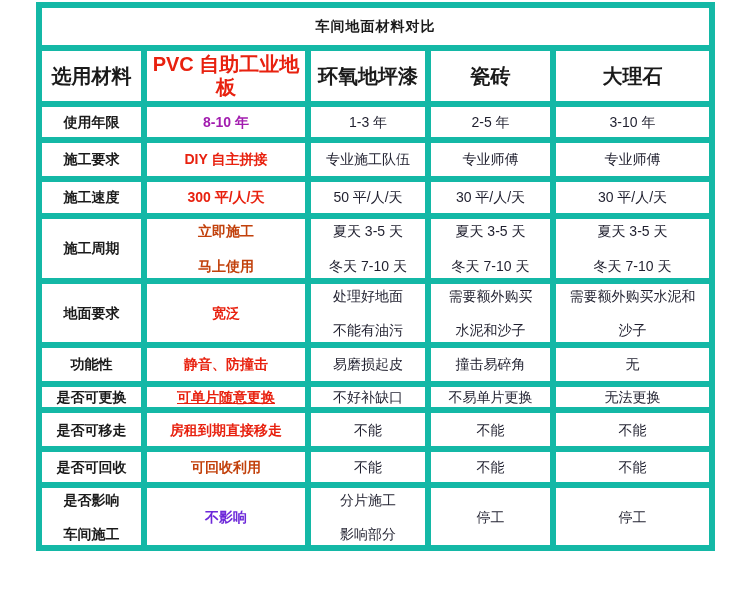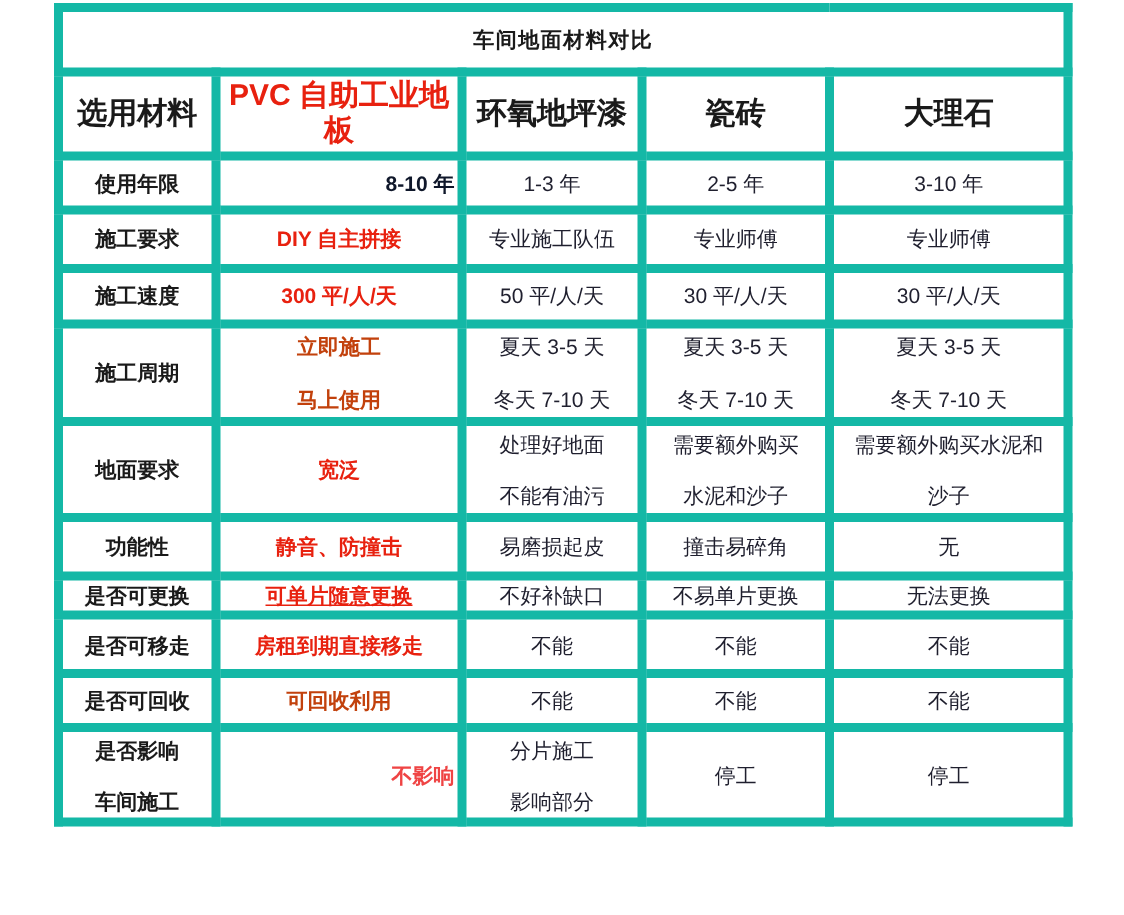--- a/index.html
+++ b/index.html
@@ -77,21 +77,21 @@
       <td class="label-cell">环氧地坪漆</td>
       <td class="label-cell">瓷砖</td>
       <td class="label-cell">大理石</td>
     </tr>
   </tbody>
   <tbody id="table-body">
       <tr style="height: 36px;">
         <td class="label-cell">
           <div class="line">使用年限</div>
         </td>
-        <td class="pvc-cell" style="color: #0f172a; text-align: right;">
+        <td class="pvc-cell" style="color: #a21caf;">
           <div class="line">8-10 年</div>
         </td>
         <td class="data-cell">
           <div class="line">1-3 年</div>
         </td>
         <td class="data-cell">
           <div class="line">2-5 年</div>
         </td>
         <td class="data-cell">
           <div class="line">3-10 年</div>
@@ -238,21 +238,21 @@
         </td>
         <td class="data-cell">
           <div class="line">不能</div>
         </td>
       </tr>
       <tr style="height: 63px;">
         <td class="label-cell">
           <div class="line">是否影响</div>
           <div class="line">车间施工</div>
         </td>
-        <td class="pvc-cell" style="color: #ef4444; text-align: right;">
+        <td class="pvc-cell" style="color: #6d28d9;">
           <div class="line">不影响</div>
         </td>
         <td class="data-cell">
           <div class="line">分片施工</div>
           <div class="line">影响部分</div>
         </td>
         <td class="data-cell">
           <div class="line">停工</div>
         </td>
         <td class="data-cell">

